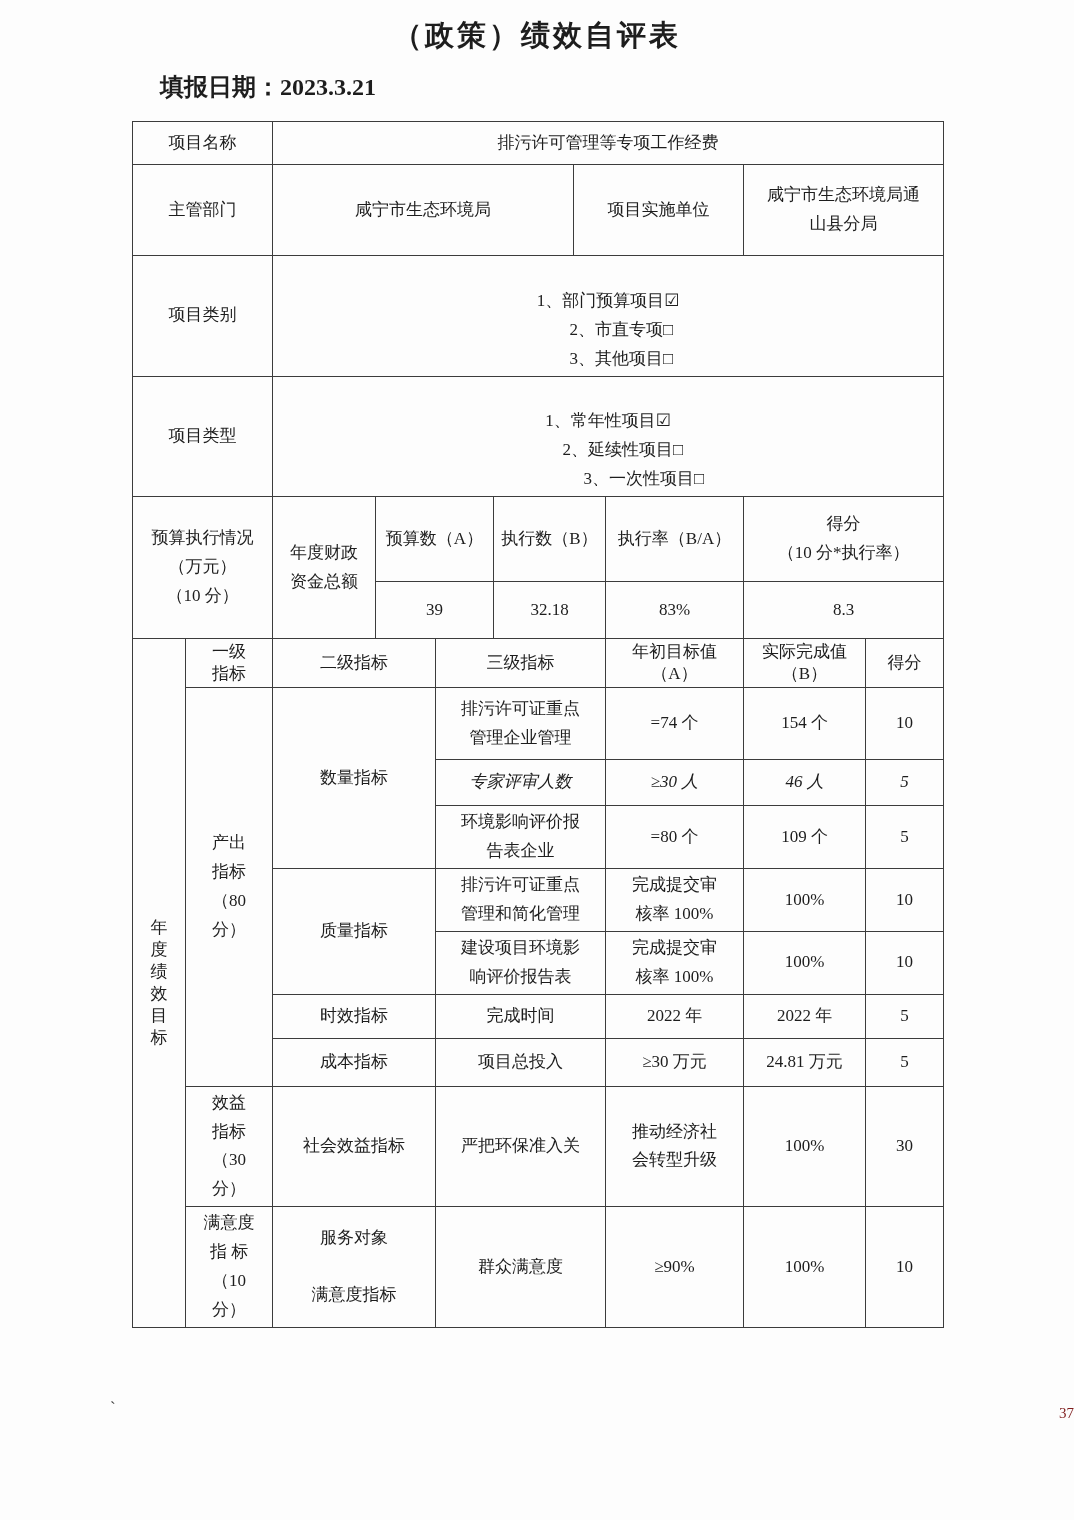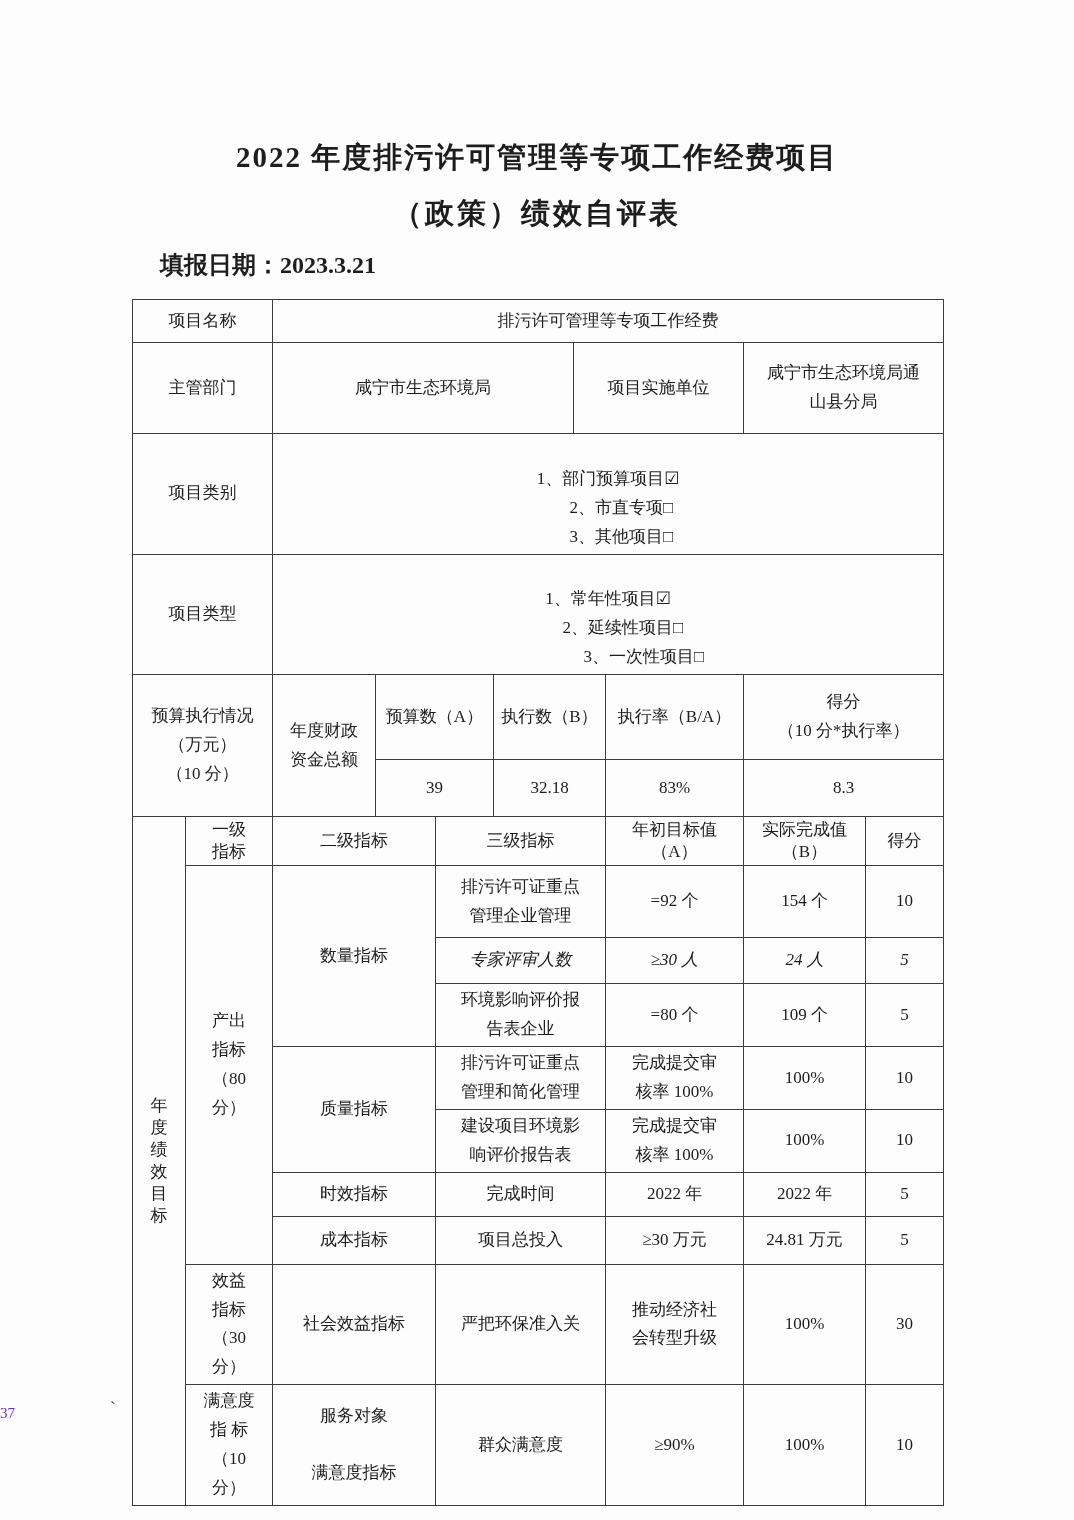--- a/index.html
+++ b/index.html
@@ -60,33 +60,32 @@
   tr.pr2 { height:46px;font-style:italic; }
   tr.pr3 { height:62px; }
   tr.pr4 { height:52px; }
   tr.pr5 { height:60px;margin-left:48px; }
   tr.pr6 { height:44px; }
   tr.pr7 { height:48px; }
   tr.pr8 { height:100px; }
   tr.pr9 { height:112px; }
   .pagenum {
     position:absolute; left:0; right:0; top:1405px;
-    text-align:left; font-size:15px; color:#6d28d9;
+    text-align:right; font-size:15px; color:#7f1d1d;
   }
   .stray {
     position:absolute; left:110px; top:1398px;
     font-size:17px; color:#333;
   }
 </style>
 </head>
 <body>
 
 <div class="page">
 
-  <div class="title1">2022 年度排污许可管理等专项工作经费项目</div>
   <div class="title2">（政策）绩效自评表</div>
 
   <div class="infoline">
     <span>填报日期：2023.3.21</span>
   </div>
 
   <table class="main">
     <colgroup>
       <col style="width:53px">
         <col style="width:87px">
@@ -171,29 +170,29 @@
     </tr>
 
     <tr class="pr1">
       <td rowspan="7" class="lh-tall">产出
 指标
 （80
 分）</td>
       <td colspan="2" rowspan="3">数量指标</td>
       <td colspan="3">排污许可证重点
 管理企业管理</td>
-      <td>=92 个</td>
+      <td>=74 个</td>
       <td>154 个</td>
       <td>10</td>
     </tr>
 
     <tr class="pr2">
       <td colspan="3">专家评审人数</td>
       <td>≥30 人</td>
-      <td>24 人</td>
+      <td>46 人</td>
       <td>5</td>
     </tr>
 
     <tr class="pr3">
       <td colspan="3">环境影响评价报
 告表企业</td>
       <td>=80 个</td>
       <td>109 个</td>
       <td>5</td>
     </tr>

